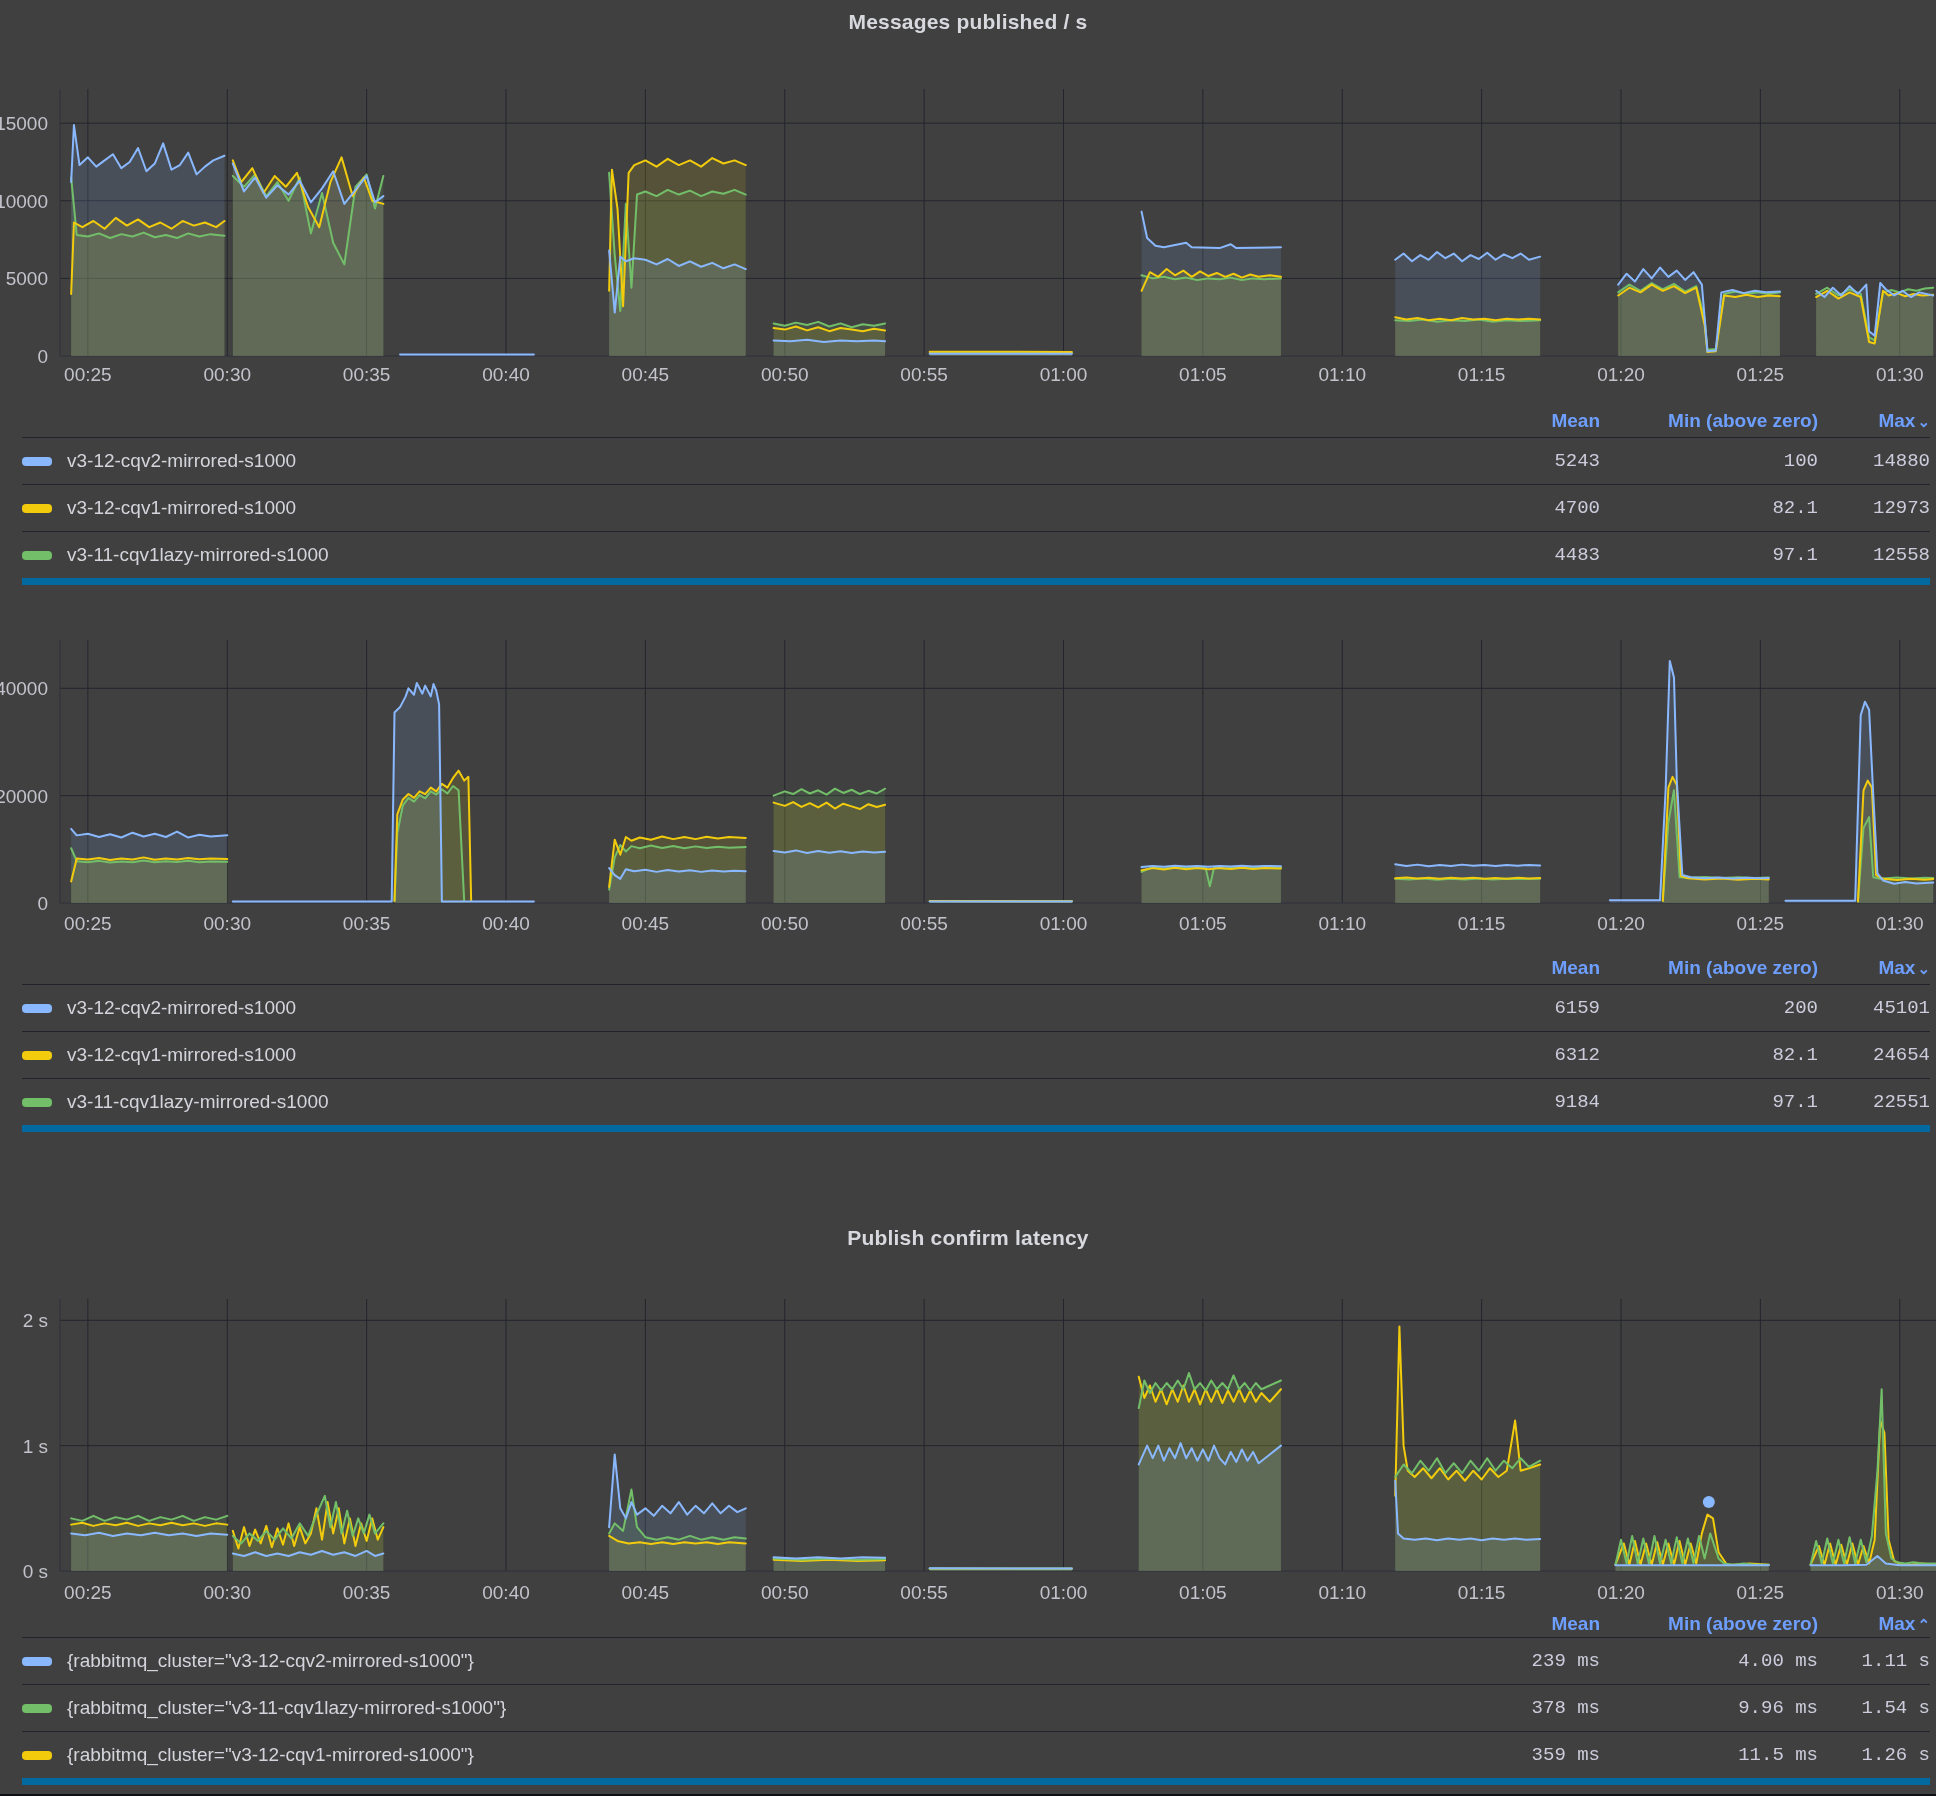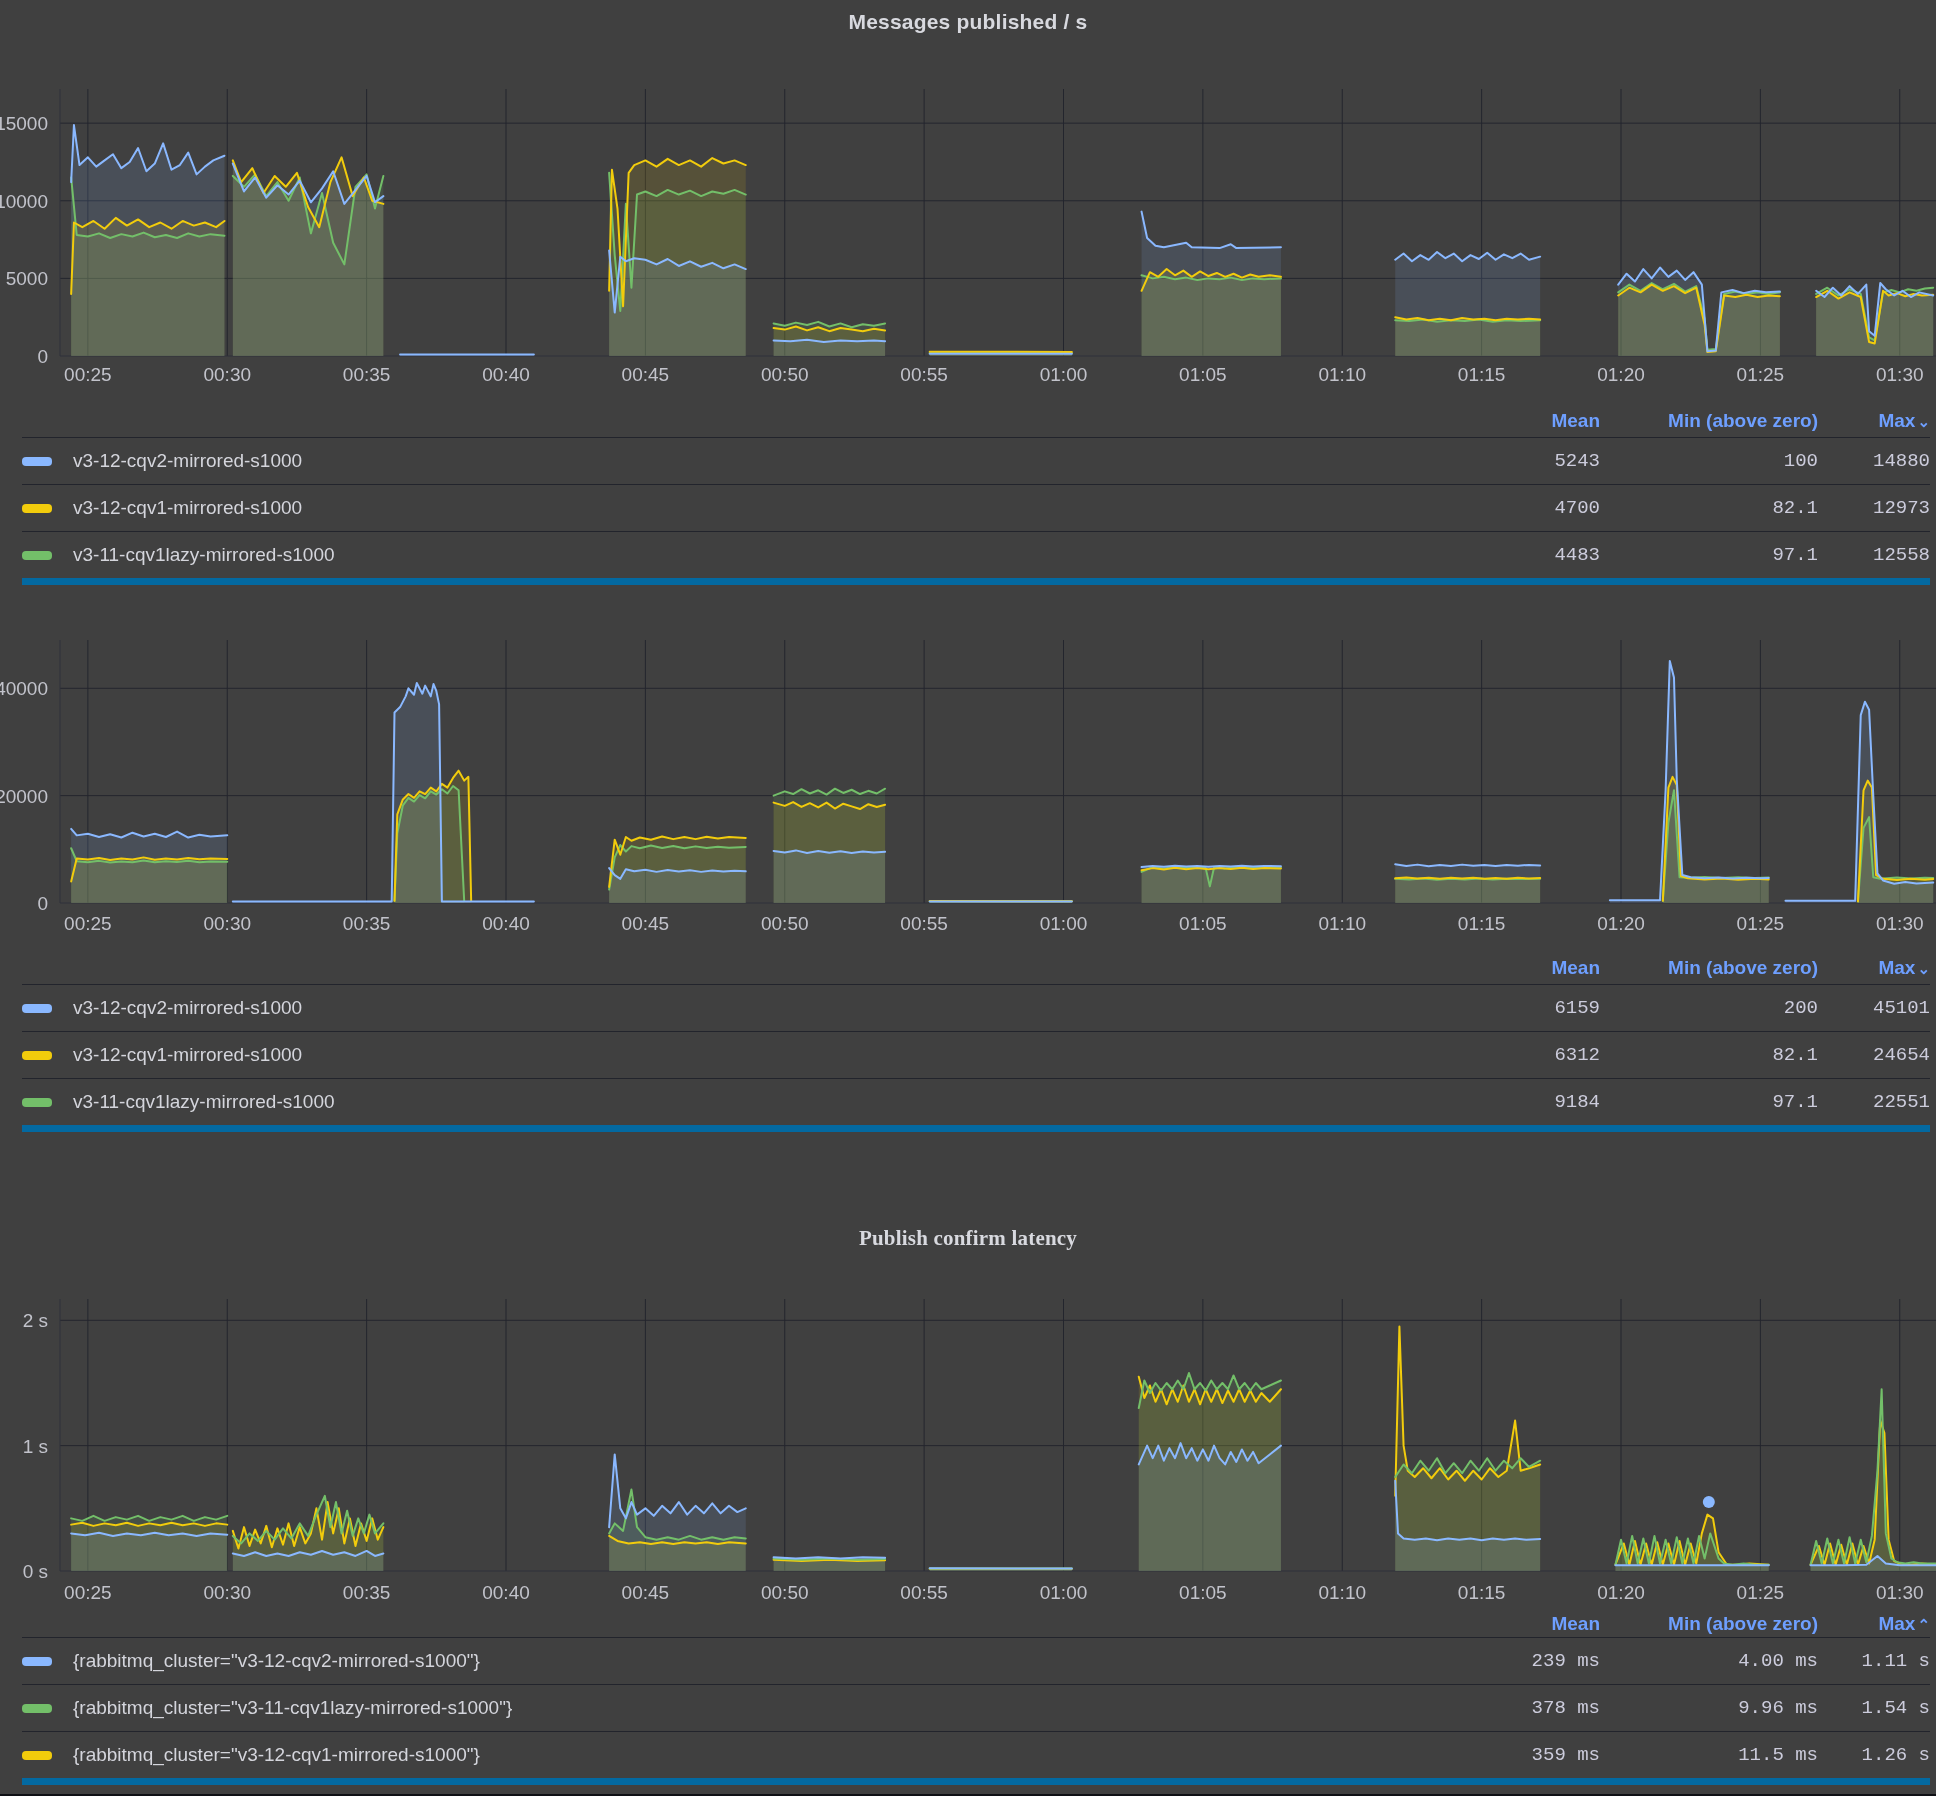--- a/index.html
+++ b/index.html
@@ -1,33 +1,33 @@
 <!DOCTYPE html>
 <html><head>
 <meta charset="utf-8">
 <style>
   html,body{margin:0;padding:0;background:#0f1015;}
   body{width:1936px;height:1796px;overflow:hidden;font-family:"Liberation Sans",sans-serif;color:#ccccdc;}
   .panel{height:598px;box-sizing:border-box;background:#404040;}
   .panel-title{margin:0 0 10px 0;text-align:center;font-size:21px;font-weight:600;color:#d8d9df;letter-spacing:.2px;line-height:26px;}
   .panel-0 .panel-title{padding-top:9px;}
   .panel-1 .panel-title{padding-top:24px;}
-  .panel-2 .panel-title{padding-top:29px;font-family:Liberation Serif, serif;}
+  .panel-2 .panel-title{padding-top:29px;}
   svg.chart{display:block;}
   .legend{padding:0 6px 16px 22px;}
   .panel-0 .legend{margin-top:12px;}
   .panel-1 .legend{margin-top:8px;}
   .panel-2 .legend{margin-top:0;}
   .legend-header{display:grid;grid-template-columns:1fr 160px 218px 112px;align-items:center;height:32px;font-size:19px;font-weight:600;}
   .panel-2 .legend-header{height:26px;}
   .legend-header .hcell{text-align:right;color:#6e9fff;cursor:pointer;white-space:nowrap;}
   .legend-header .chev{font-size:15px;margin-left:2px;}
   .legend-row{display:grid;grid-template-columns:1fr 160px 218px 112px;align-items:center;height:46px;border-top:1px solid #22242c;font-size:19px;}
   .legend-row:last-child{border-bottom:7px solid #0369a1;}
-  .series-name{display:flex;align-items:center;gap:21px;color:#d4d5dc;cursor:pointer;overflow:hidden;white-space:nowrap;}
+  .series-name{display:flex;align-items:center;gap:15px;color:#d4d5dc;cursor:pointer;overflow:hidden;white-space:nowrap;}
   .swatch{width:30px;height:9px;border-radius:4px;flex:0 0 auto;}
   .stat{text-align:right;color:#ccccdc;white-space:nowrap;font-family:Liberation Mono, monospace;}
   .axis-label{fill:#c2c3cb;font-size:19px;font-family:"Liberation Sans",sans-serif;}
 </style>
 </head>
 <body>
 
 <section class="panel panel-0">
   <h2 class="panel-title">Messages published / s</h2>
   <svg class="chart" width="1936" height="348" viewBox="0 0 1936 348">

